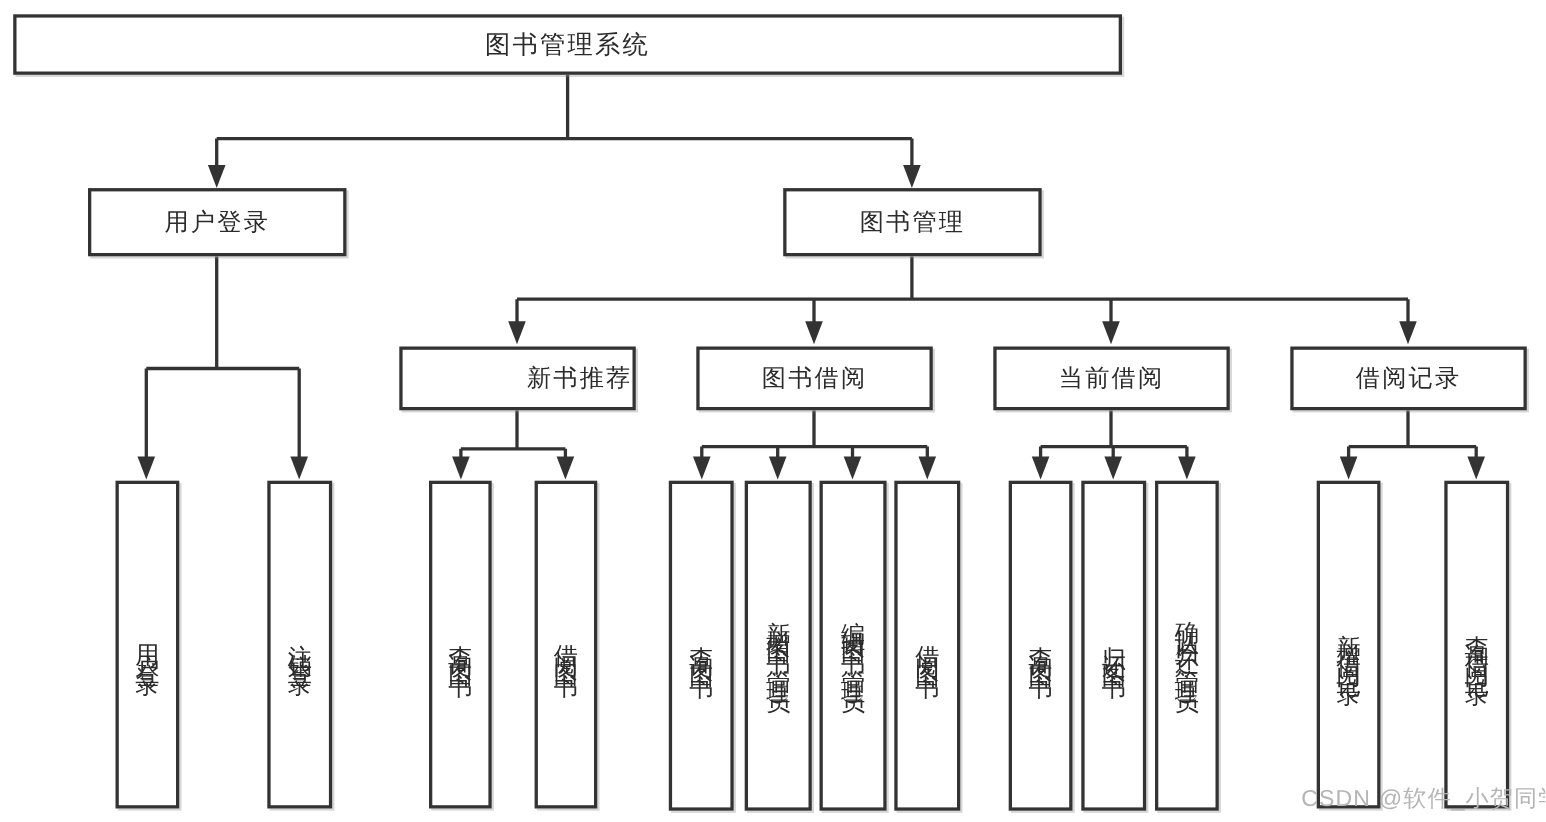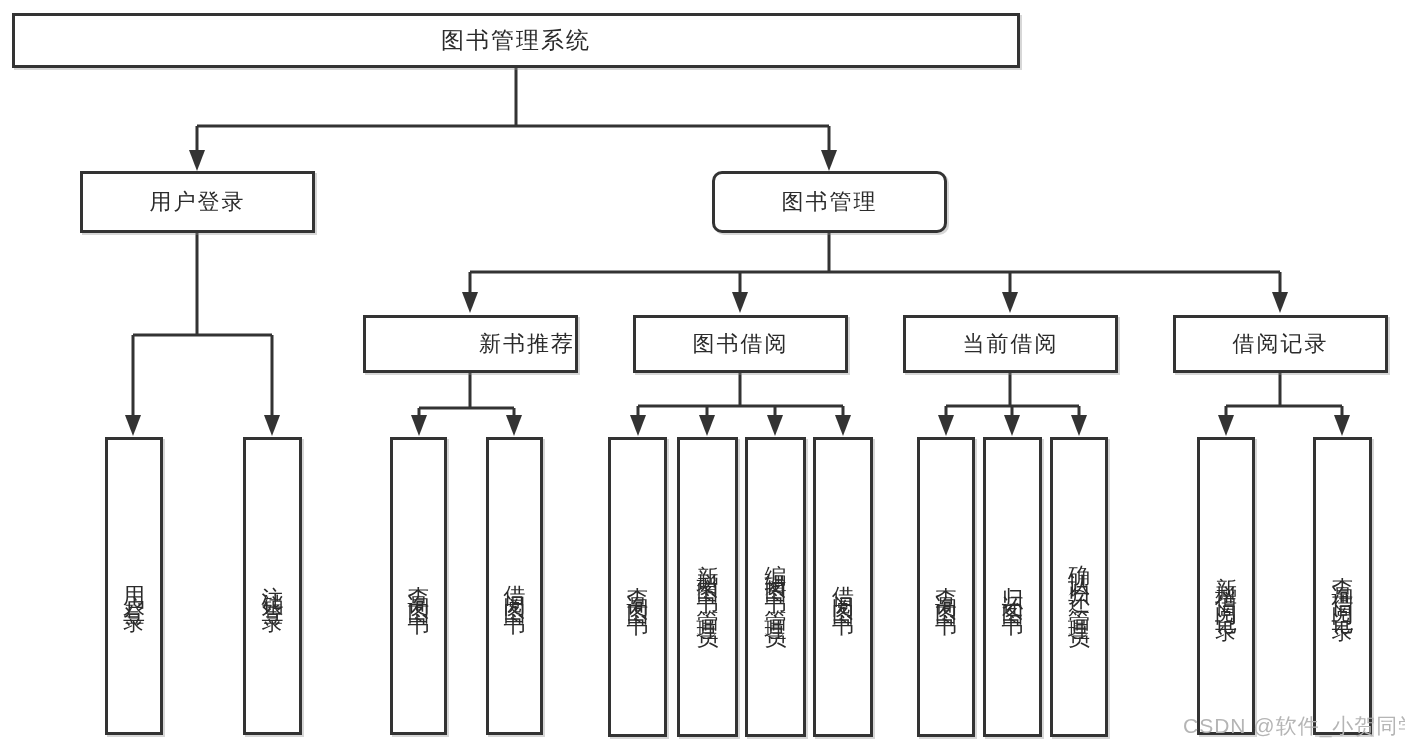--- a/index.html
+++ b/index.html
@@ -79,21 +79,21 @@
     </g>
   </svg>
 
   <div class="box title" style="left:12px;top:13px;width:1008px;height:55px;">
     <span>图书管理系统</span>
   </div>
 
   <div class="box hlabel" style="left:80px;top:171px;width:235px;height:62px;">
     <span>用户登录</span>
   </div>
-  <div class="box hlabel" style="left:712px;top:171px;width:235px;height:62px;border-radius:10px;">
+  <div class="box hlabel" style="left:712px;top:171px;width:235px;height:62px;">
     <span>图书管理</span>
   </div>
 
   <div class="box hlabel" style="left:363px;top:315px;width:215px;height:58px;justify-content:flex-end;">
     <span>新书推荐</span>
   </div>
   <div class="box hlabel" style="left:903px;top:315px;width:215px;height:58px;">
     <span>当前借阅</span>
   </div>
   <div class="box hlabel" style="left:633px;top:315px;width:215px;height:58px;">

